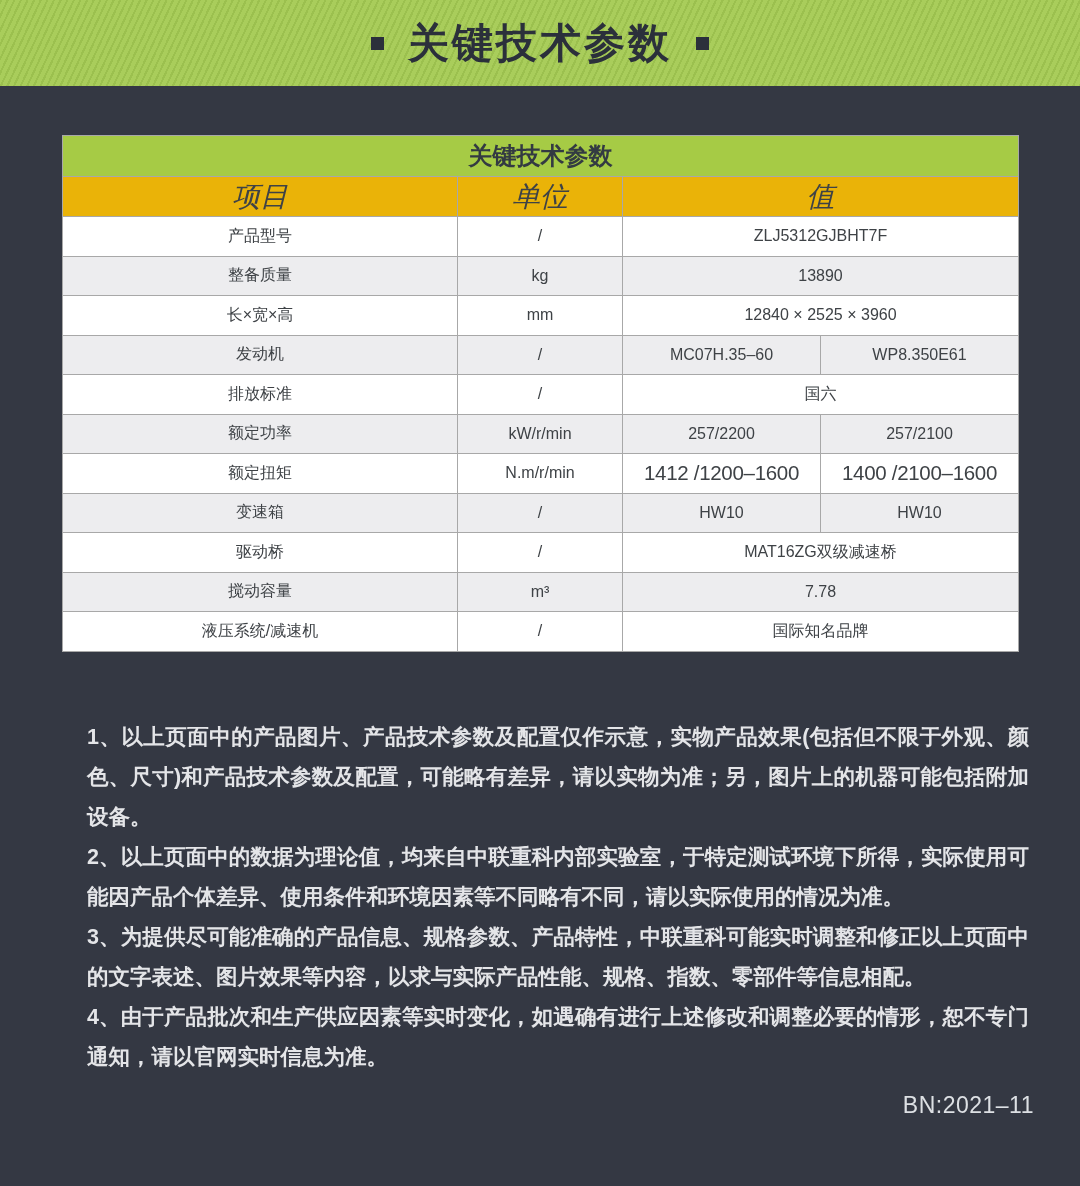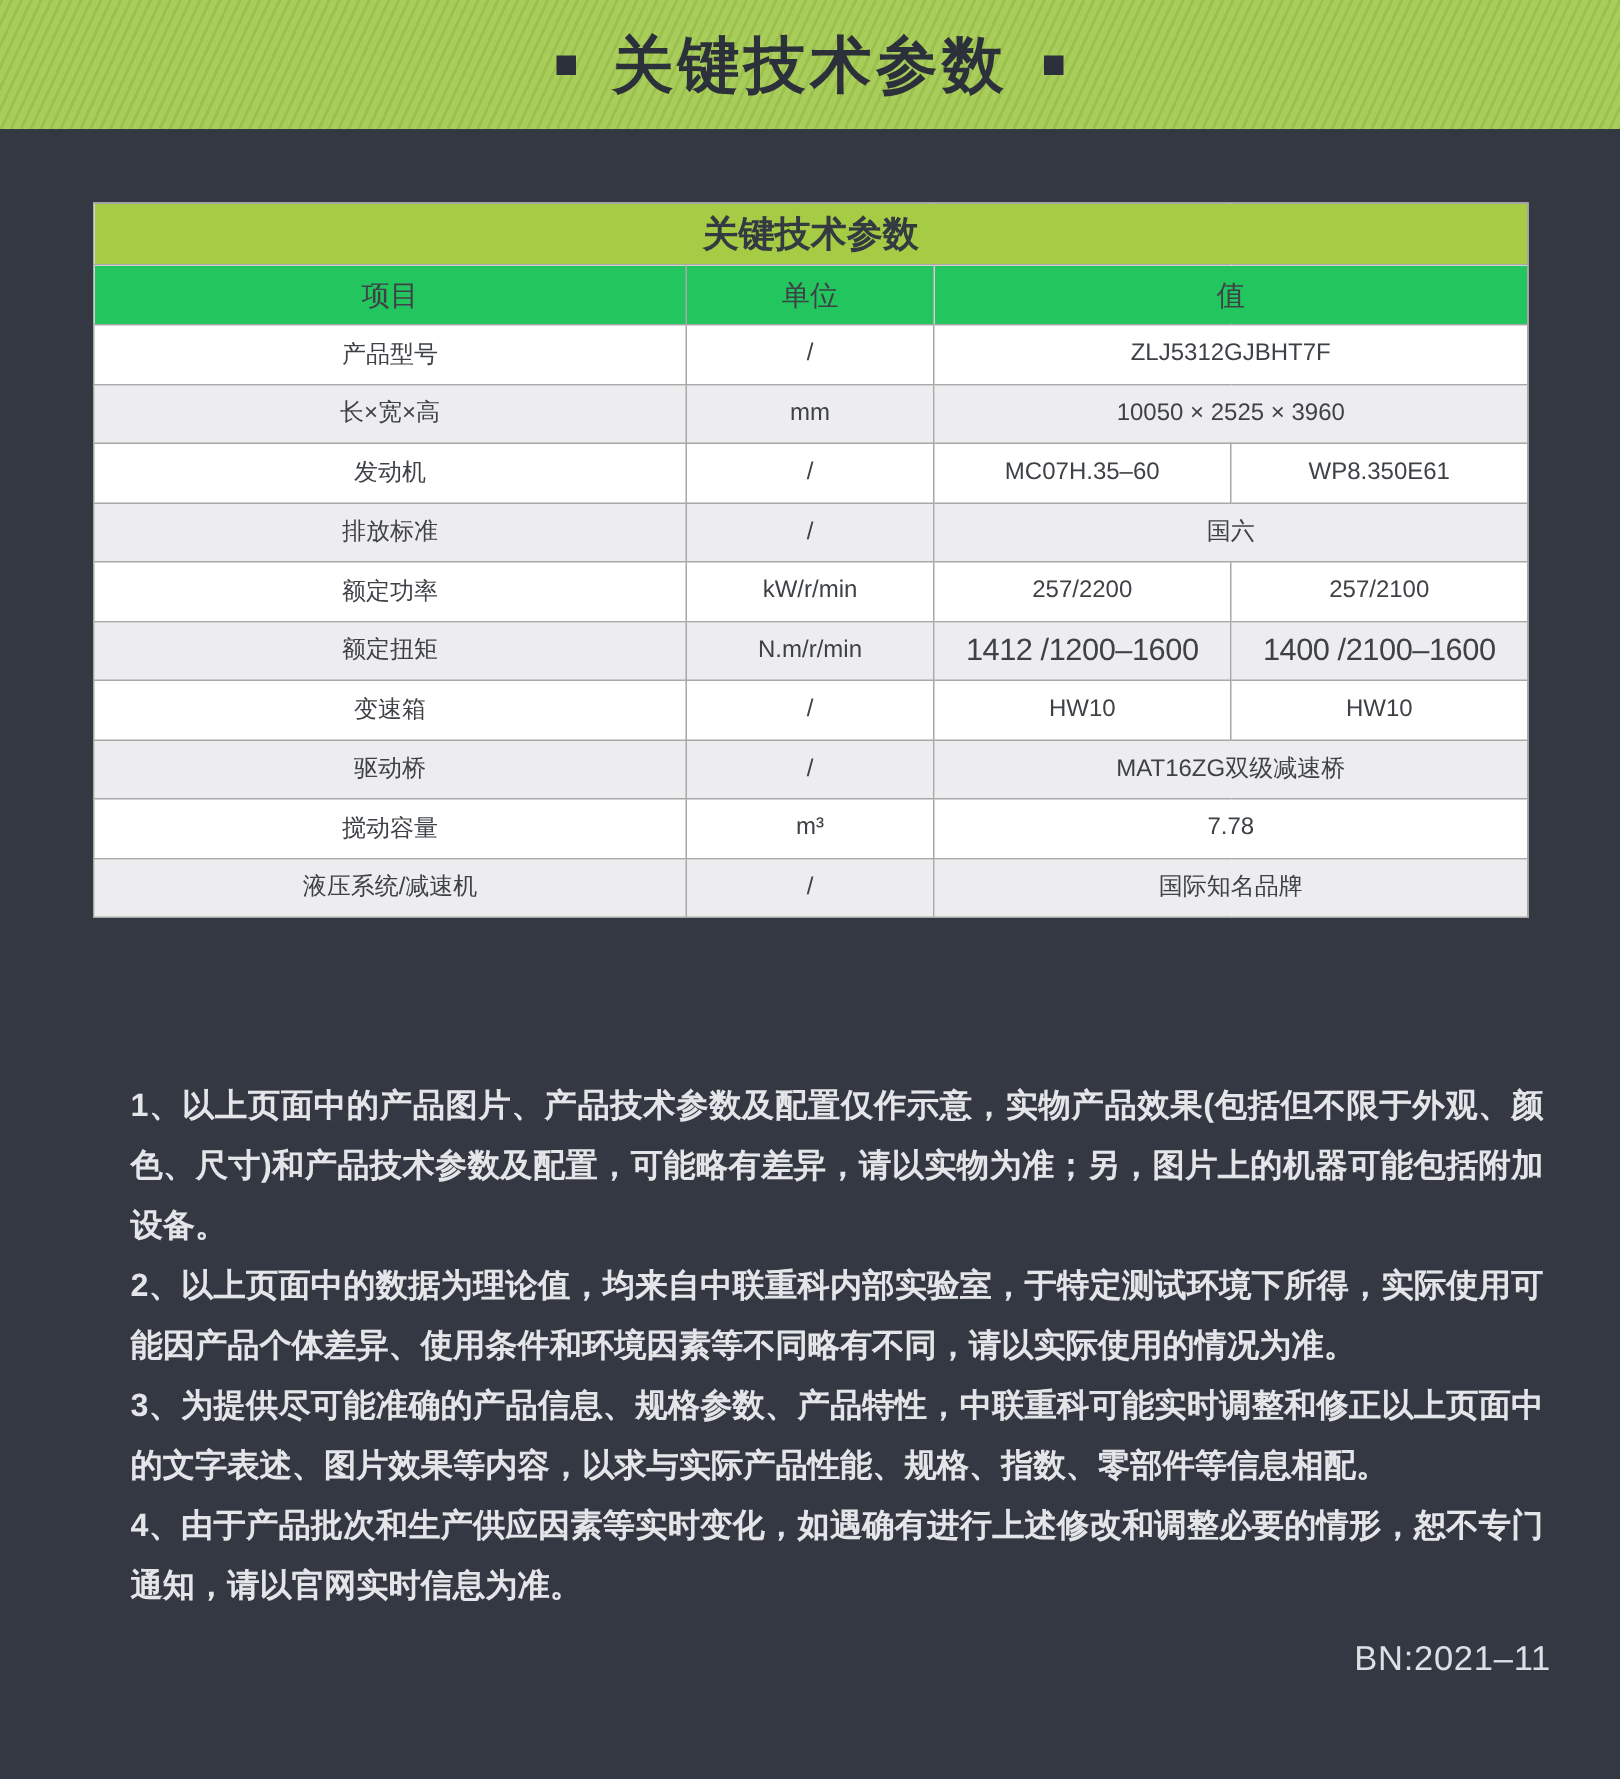--- a/index.html
+++ b/index.html
@@ -31,21 +31,21 @@
   }
   table.spec th, table.spec td{
     border:1px solid #a8a8a8;text-align:center;vertical-align:middle;
     padding:0 4px;overflow:hidden;white-space:nowrap;
   }
   th.table-title{
     background:#a6cb45;height:40px;font-size:24px;font-weight:600;
     color:#333a42;border-bottom:2px solid #e8e8e8;
   }
   tr.head-row td{
-    background:#22c55e;height:39px;font-size:19px;color:#3e4246;
+    background:#eab308;height:39px;font-size:28px;color:#3e4246;font-style:italic;
   }
   tbody td{height:38.5px;font-size:16px;color:#3e4246;}
   tbody tr:nth-child(odd) td{background:#ffffff;}
   tbody tr:nth-child(even) td{background:#ededef;}
   td.tight{font-size:20.5px;letter-spacing:-0.3px;margin-top:33px;}
   
   .notes{
     position:absolute;left:87px;top:717px;width:942px;
     font-size:21.5px;line-height:40px;color:#e4e5e8;font-weight:600;
     text-align:justify;
@@ -83,23 +83,28 @@
         <td colspan="2">值</td>
       </tr>
     </thead>
     <tbody>
       <tr>
         <td>产品型号</td>
         <td>/</td>
         <td colspan="2">ZLJ5312GJBHT7F</td>
       </tr>
       <tr>
+        <td>整备质量</td>
+        <td>kg</td>
+        <td colspan="2">13890</td>
+      </tr>
+      <tr>
         <td>长×宽×高</td>
         <td>mm</td>
-        <td colspan="2">10050 × 2525 × 3960</td>
+        <td colspan="2">12840 × 2525 × 3960</td>
       </tr>
       <tr>
         <td>发动机</td>
         <td>/</td>
         <td>MC07H.35–60</td>
         <td>WP8.350E61</td>
       </tr>
       <tr>
         <td>排放标准</td>
         <td>/</td>

